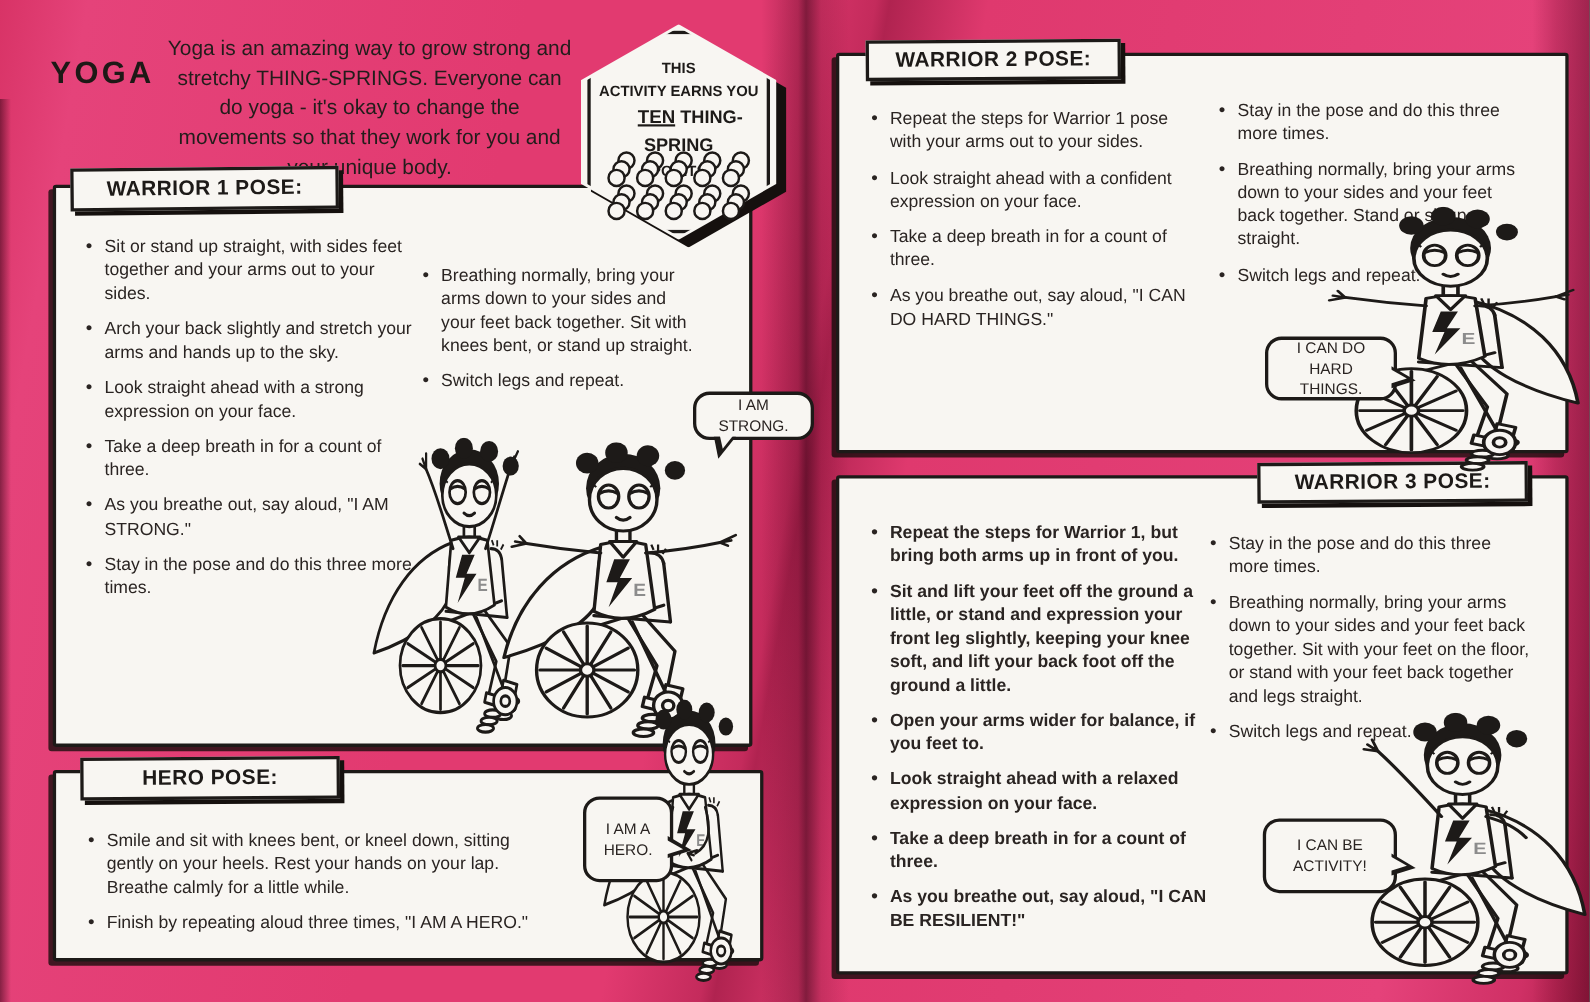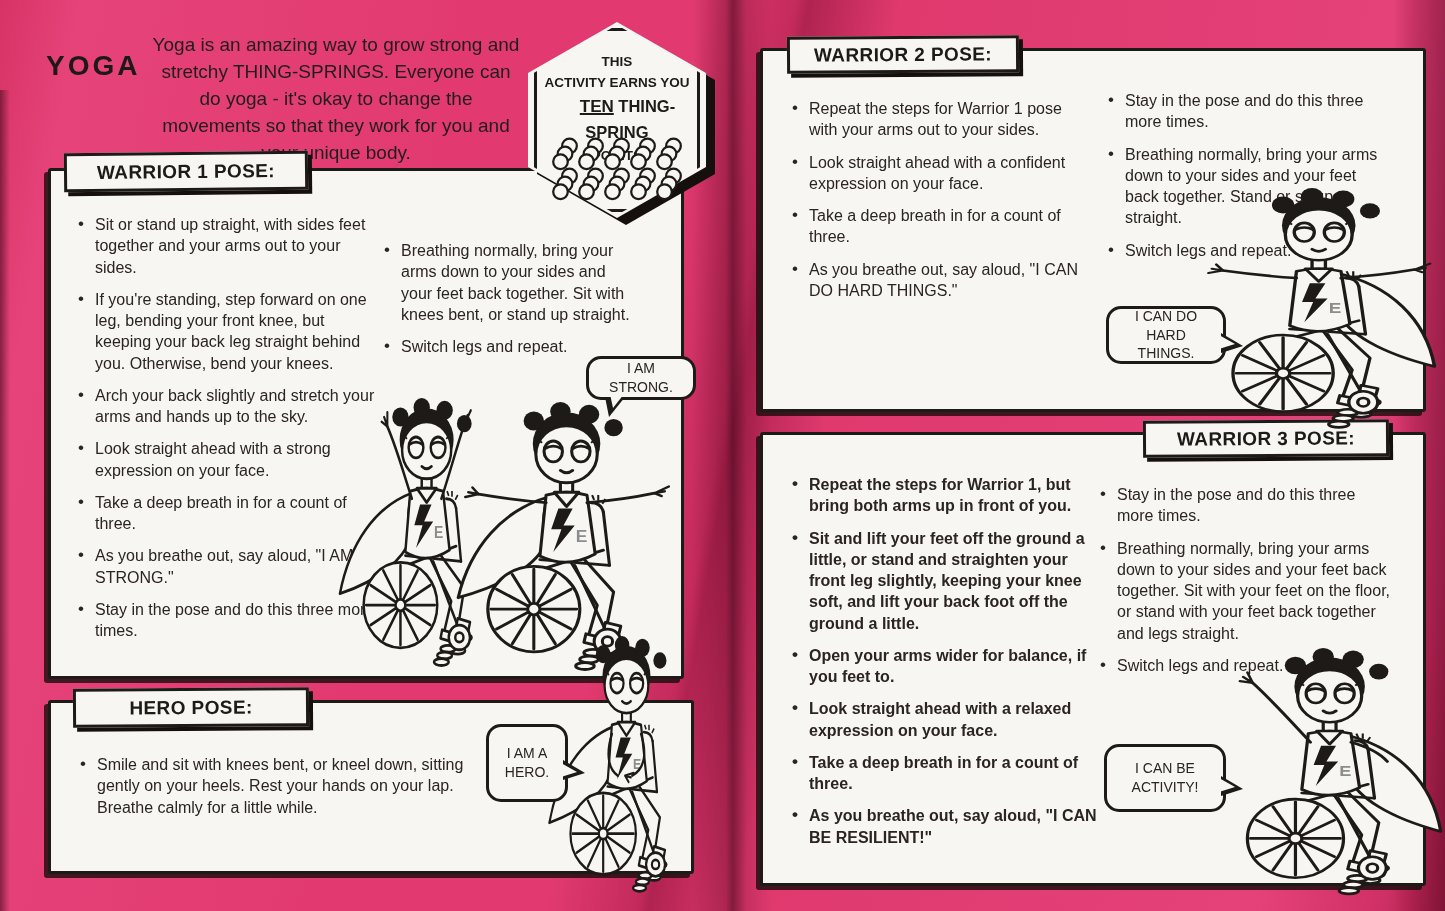--- a/index.html
+++ b/index.html
@@ -39,21 +39,21 @@
     display:flex;align-items:center;justify-content:center;text-align:center;
     font-size:19px;font-weight:800;letter-spacing:.4px;color:#1d1a18;
     box-shadow:4px 4px 0 #15100e;}
   ul.bullets{position:absolute;margin:12px;padding:0;list-style:none;font-size:16px;line-height:1.33;color:#2a2422;z-index:2;}
   ul.bullets li{position:relative;padding-left:17px;margin-bottom:11px;}
   ul.bullets li::before{content:"•";position:absolute;left:0;top:-1px;font-size:17px;}
 
   
   .bubble{position:absolute;background:#f8f6f2;border:3px solid #1d1a18;border-radius:15px;
     display:flex;align-items:center;justify-content:center;text-align:center;
-    font-size:14px;color:#2a2422;padding:4px 8px;z-index:6;line-height:1.35;}
+    font-size:14px;color:#2a2422;padding:4px 8px;z-index:6;line-height:1.35;margin-left:44px;}
   .bubble::before,.bubble::after{content:"";position:absolute;border:solid transparent;}
   .tail-right::before{right:-20px;top:46%;border-width:13px 0 7px 22px;border-left-color:#1d1a18;}
   .tail-right::after{right:-12px;top:50%;border-width:9px 0 5px 16px;border-left-color:#f8f6f2;}
   .tail-bottom::before{bottom:-20px;left:16px;border-width:20px 16px 0 4px;border-top-color:#1d1a18;}
   .tail-bottom::after{bottom:-11px;left:21px;border-width:14px 11px 0 3px;border-top-color:#f8f6f2;}
 
   .kid{position:absolute;z-index:5;}
   .kid svg{display:block;width:100%;height:100%;}
 </style>
 </head>
@@ -149,21 +149,20 @@
             <circle cx="9" cy="22" r="6.5"></circle>
           </g>
         </svg>
       </div>
   </div>
 
   <div class="panel" style="left:48px;top:168px;width:630px;height:505px;"></div>
   <div class="label-box" style="left:64px;top:152px;width:238px;height:33px;transform:rotate(-.6deg);">WARRIOR 1 POSE:</div>
   <ul class="bullets" style="left:66px;top:202px;width:300px;">
       <li>Sit or stand up straight, with sides feet together and your arms out to your sides.</li>
-      <li>If you're standing, step forward on one leg, bending your front knee, but keeping your back leg straight behind you. Otherwise, bend your knees.</li>
       <li>Arch your back slightly and stretch your arms and hands up to the sky.</li>
       <li>Look straight ahead with a strong expression on your face.</li>
       <li>Take a deep breath in for a count of three.</li>
       <li>As you breathe out, say aloud, "I AM STRONG."</li>
       <li>Stay in the pose and do this three more times.</li>
     </ul>
   <ul class="bullets" style="left:372px;top:228px;width:248px;">
       <li>Breathing normally, bring your arms down to your sides and your feet back together. Sit with knees bent, or stand up straight.</li>
       <li>Switch legs and repeat.</li>
     </ul>
@@ -262,20 +261,21 @@
         <path d="M91,49 Q99,44 107,49 M118,49 Q126,44 134,49" fill="none" stroke="#1d1a18" stroke-width="3" stroke-linecap="round" stroke-linejoin="round"></path>
         <path d="M88,43 l-4,-4 M136,43 l4,-4" stroke="#1d1a18" stroke-width="2"></path>
         <path d="M106,72 Q112,77 118,72" fill="none" stroke="#1d1a18" stroke-width="3" stroke-linecap="round" stroke-linejoin="round"></path>
       </svg>
     </div>
 
   <div class="panel" style="left:48px;top:700px;width:640px;height:168px;"></div>
   <div class="label-box" style="left:73px;top:688px;width:230px;height:33px;transform:rotate(-.4deg);">HERO POSE:</div>
   <ul class="bullets" style="left:68px;top:742px;width:430px;">
       <li>Smile and sit with knees bent, or kneel down, sitting gently on your heels. Rest your hands on your lap. Breathe calmly for a little while.</li>
+      <li>Finish by repeating aloud three times, "I AM A HERO."</li>
     </ul>
   <div class="bubble tail-right" style="left:486px;top:724px;width:60px;height:64px;">I AM A HERO.</div>
   <div class="kid" style="left:545px;top:636px;width:160px;height:272px;">
       <svg viewBox="0 0 220 300" preserveAspectRatio="none">
         <path d="M94,100 C50,114 18,152 6,206 C54,192 84,170 92,148 C88,130 90,112 94,100 Z" fill="#f8f6f2" stroke="#1d1a18" stroke-width="3" stroke-linejoin="round"></path>
         <path d="M128,164 L158,200 L152,232" fill="none" stroke="#1d1a18" stroke-width="3" stroke-linecap="round" stroke-linejoin="round"></path>
         <path d="M116,168 L142,214 L134,244" fill="none" stroke="#1d1a18" stroke-width="3" stroke-linecap="round" stroke-linejoin="round"></path>
         <path d="M150,232 l15,4 -2,9 -15,-4 Z" fill="#f8f6f2" stroke="#1d1a18" stroke-width="3" stroke-linejoin="round"></path>
         <path d="M131,244 l15,4 -2,9 -15,-4 Z" fill="#f8f6f2" stroke="#1d1a18" stroke-width="3" stroke-linejoin="round"></path>
         <g fill="#f8f6f2" stroke="#1d1a18" stroke-width="3" stroke-linejoin="round">
@@ -379,21 +379,21 @@
         <path d="M91,49 Q99,44 107,49 M118,49 Q126,44 134,49" fill="none" stroke="#1d1a18" stroke-width="3" stroke-linecap="round" stroke-linejoin="round"></path>
         <path d="M88,43 l-4,-4 M136,43 l4,-4" stroke="#1d1a18" stroke-width="2"></path>
         <path d="M106,72 Q112,77 118,72" fill="none" stroke="#1d1a18" stroke-width="3" stroke-linecap="round" stroke-linejoin="round"></path>
       </svg>
     </div>
 
   <div class="panel" style="left:760px;top:432px;width:660px;height:448px;"></div>
   <div class="label-box" style="left:1143px;top:420px;width:240px;height:31px;transform:rotate(-.4deg);">WARRIOR 3 POSE:</div>
   <ul class="bullets" style="left:780px;top:462px;width:305px;font-weight:bold;">
       <li>Repeat the steps for Warrior 1, but bring both arms up in front of you.</li>
-      <li>Sit and lift your feet off the ground a little, or stand and straighten your front leg slightly, keeping your knee soft, and lift your back foot off the ground a little.</li>
+      <li>Sit and lift your feet off the ground a little, or stand and expression your front leg slightly, keeping your knee soft, and lift your back foot off the ground a little.</li>
       <li>Open your arms wider for balance, if you feet to.</li>
       <li>Look straight ahead with a relaxed expression on your face.</li>
       <li>Take a deep breath in for a count of three.</li>
       <li>As you breathe out, say aloud, "I CAN BE RESILIENT!"</li>
     </ul>
   <ul class="bullets" style="left:1088px;top:472px;width:295px;">
       <li>Stay in the pose and do this three more times.</li>
       <li>Breathing normally, bring your arms down to your sides and your feet back together. Sit with your feet on the floor, or stand with your feet back together and legs straight.</li>
       <li>Switch legs and repeat.</li>
     </ul>

